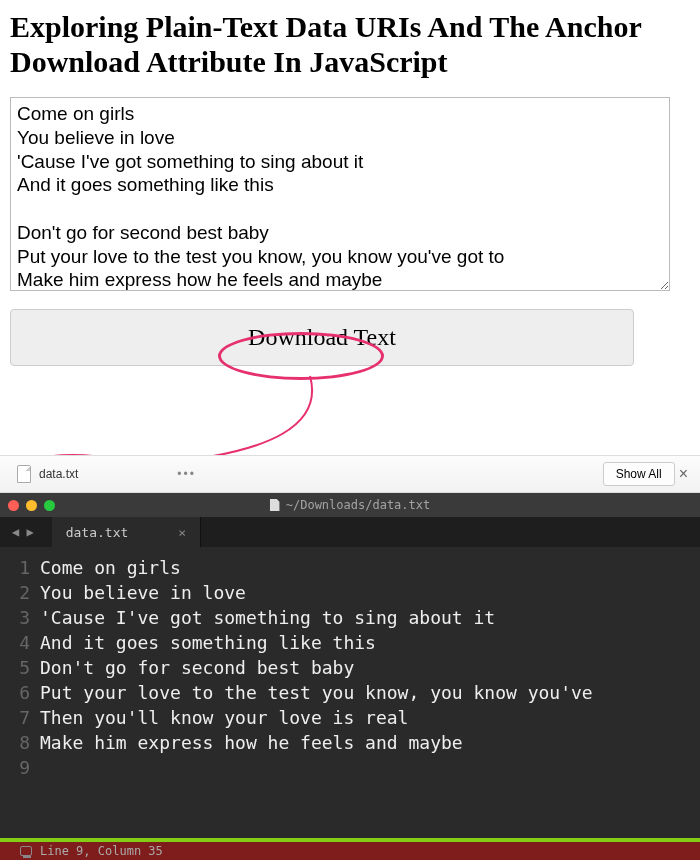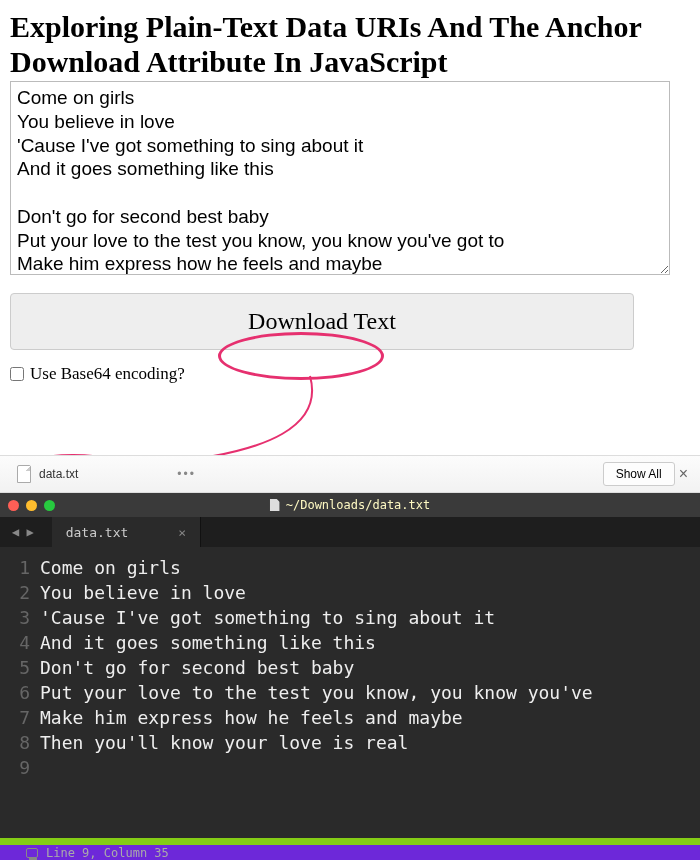--- a/index.html
+++ b/index.html
@@ -1,47 +1,47 @@
 <!DOCTYPE html>
 <html><head>
 <meta charset="utf-8">
 <style>
 * { box-sizing: border-box; margin: 0; padding: 0; }
 body { font-family: Arial, Helvetica, sans-serif; width: 700px; height: 860px; overflow: hidden; background: #fff; }
 .top-section { padding: 10px; }
-h1 { font-family: "Times New Roman", Times, serif; font-size: 30px; font-weight: bold; line-height: 1.15; margin-bottom: 2px; }
+h1 { font-family: "Times New Roman", Times, serif; font-size: 30px; font-weight: bold; line-height: 1.15; margin-bottom: 18px; }
 textarea { width: 660px; height: 194px; font-family: Arial, Helvetica, sans-serif; font-size: 19px; padding: 4px 6px; border: 1px solid #bbb; resize: both; overflow-y: scroll; line-height: 1.25; }
 .download-btn { width: 624px; margin-top: 14px; padding: 14px 0; font-family: "Times New Roman", Times, serif; font-size: 24px; background: #eee; border: 1px solid #ccc; border-radius: 4px; cursor: pointer; text-align: center; position: relative; }
 .checkbox-row { margin-top: 14px; font-family: "Times New Roman", Times, serif; font-size: 17px; display: flex; align-items: center; gap: 6px; }
 .checkbox-row input { width: 14px; height: 14px; }
 .annotation-circle-1 { position: absolute; left: 218px; top: 332px; width: 166px; height: 48px; border: 3px solid #e6306f; border-radius: 50%; pointer-events: none; }
 .annotation-circle-2 { position: absolute; left: 14px; top: 454px; width: 118px; height: 36px; border: 3px solid #e6306f; border-radius: 50%; pointer-events: none; }
 .download-bar { position: absolute; top: 455px; left: 0; right: 0; height: 38px; background: linear-gradient(#fcfcfc,#f2f2f2); border-top: 1px solid #ddd; border-bottom: 1px solid #ddd; display: flex; align-items: center; padding: 0 8px; font-size: 12px; color: #333; }
 .download-item { display: flex; align-items: center; gap: 8px; border: 1px solid transparent; padding: 3px 8px; border-radius: 3px; }
 .file-icon { width: 14px; height: 18px; border: 1px solid #aaa; border-radius: 2px 2px 0 0; background: #fff; position: relative; }
 .file-icon::before { content: ""; position: absolute; top: 0; right: 0; width: 5px; height: 5px; background: linear-gradient(135deg, #fff 50%, #ccc 50%); }
 .dots { letter-spacing: 2px; color: #888; margin-left: 90px; }
 .bar-right { margin-left: auto; display: flex; align-items: center; gap: 0; }
 .show-all-btn { font-size: 12px; padding: 4px 12px; background: #fdfdfd; border: 1px solid #ccc; border-radius: 3px; cursor: pointer; }
 .close-x { font-size: 16px; color: #666; cursor: pointer; padding: 0 4px; }
 .editor { position: absolute; top: 493px; left: 0; right: 0; bottom: 0; background: #2a2a2a; color: #ddd; font-family: Menlo, Consolas, monospace; }
 .editor-titlebar { height: 24px; background: #3a3a3a; display: flex; align-items: center; padding: 0 8px; font-size: 12px; color: #ddd; position: relative; }
 .traffic { display: flex; gap: 7px; }
 .tl { width: 11px; height: 11px; border-radius: 50%; }
 .tl.red { background: #ff5f56; } .tl.yellow { background: #ffbd2e; } .tl.green { background: #27c93f; }
-.titlebar-path { position: absolute; left: 50%; transform: translateX(-50%); display: flex; align-items: center; gap: 6px; color: #fef9c3; font-size: 12px; }
+.titlebar-path { position: absolute; left: 50%; transform: translateX(-50%); display: flex; align-items: center; gap: 6px; color: #a3a3a3; font-size: 12px; }
 .titlebar-path .f-icon { width: 10px; height: 12px; background: #ddd; clip-path: polygon(0 0, 70% 0, 100% 25%, 100% 100%, 0 100%); }
 .editor-nav { height: 30px; background: #1e1e1e; display: flex; align-items: center; padding-left: 12px; }
 .arrows { color: #888; font-size: 12px; margin-right: 18px; }
 .tab { background: #2a2a2a; height: 30px; display: flex; align-items: center; padding: 0 14px; gap: 50px; font-size: 13px; color: #ccc; border-right: 1px solid #111; }
 .tab .tabx { color: #888; cursor: pointer; font-size: 13px; }
 .editor-body { display: flex; font-size: 18px; line-height: 25px; padding-top: 8px; }
 .gutter { width: 40px; text-align: right; padding-right: 10px; color: #666; }
 .code { flex: 1; white-space: pre; color: #eee; font-family: Menlo, Consolas, monospace; font-size: 18px; overflow: hidden; }
-.editor-status { position: absolute; bottom: 0; left: 0; right: 0; height: 22px; background: #6d28d9; border-top: 7px solid #84cc16; display: flex; align-items: center; padding: 0 26px; font-size: 12px; color: #aaa; gap: 8px; }
+.editor-status { position: absolute; bottom: 0; left: 0; right: 0; height: 22px; background: #7f1d1d; border-top: 4px solid #84cc16; display: flex; align-items: center; padding: 0 20px; font-size: 12px; color: #aaa; gap: 8px; }
 .status-icon { width: 12px; height: 10px; border: 1px solid #888; border-radius: 2px; position: relative; }
 .status-icon::after { content: ""; position: absolute; bottom: -3px; left: 2px; width: 8px; height: 2px; background: #888; }
 svg.arrow { position: absolute; pointer-events: none; }
 </style>
 </head>
 <body>
 
 <div class="top-section">
   <h1>Exploring Plain-Text Data URIs And The Anchor Download Attribute In JavaScript</h1>
 
@@ -50,24 +50,20 @@
 'Cause I've got something to sing about it
 And it goes something like this
 
 Don't go for second best baby
 Put your love to the test you know, you know you've got to
 Make him express how he feels and maybe
 Then you'll know your love is real</textarea>
 
   <button class="download-btn">Download Text</button>
 
-  <label class="checkbox-row">
-    <input type="checkbox" style="">
-    <span>Use Base64 encoding?</span>
-  </label>
 </div>
 
 <div class="annotation-circle-1"></div>
 <div class="annotation-circle-2"></div>
 
 <svg class="arrow" style="left:130px; top:368px;" width="230" height="110">
   <path d="M 180 8 Q 200 80, 30 95" stroke="#e6306f" stroke-width="2" fill="none"></path>
   <path d="M 30 95 l 10 -6 m -10 6 l 10 6" stroke="#e6306f" stroke-width="2" fill="none"></path>
 </svg>
 <svg class="arrow" style="left:240px; top:470px;" width="120" height="100">
@@ -111,19 +107,19 @@
         <div>1</div>
         <div>2</div>
         <div>3</div>
         <div>4</div>
         <div>5</div>
         <div>6</div>
         <div>7</div>
         <div>8</div>
         <div>9</div>
       </div>
-    <div class="code" id="code"><div>Come on girls</div><div>You believe in love</div><div>'Cause I've got something to sing about it</div><div>And it goes something like this</div><div></div><div>Don't go for second best baby</div><div>Put your love to the test you know, you know you've</div><div>Make him express how he feels and maybe</div><div>Then you'll know your love is real</div></div>
+    <div class="code" id="code"><div>Come on girls</div><div>You believe in love</div><div>'Cause I've got something to sing about it</div><div>And it goes something like this</div><div></div><div>Don't go for second best baby</div><div>Put your love to the test you know, you know you've</div><div>Then you'll know your love is real</div><div>Make him express how he feels and maybe</div></div>
   </div>
   <div class="editor-status">
     <span class="status-icon"></span>
     <span>Line 9, Column 35</span>
   </div>
 </div>
 
 </body></html>

